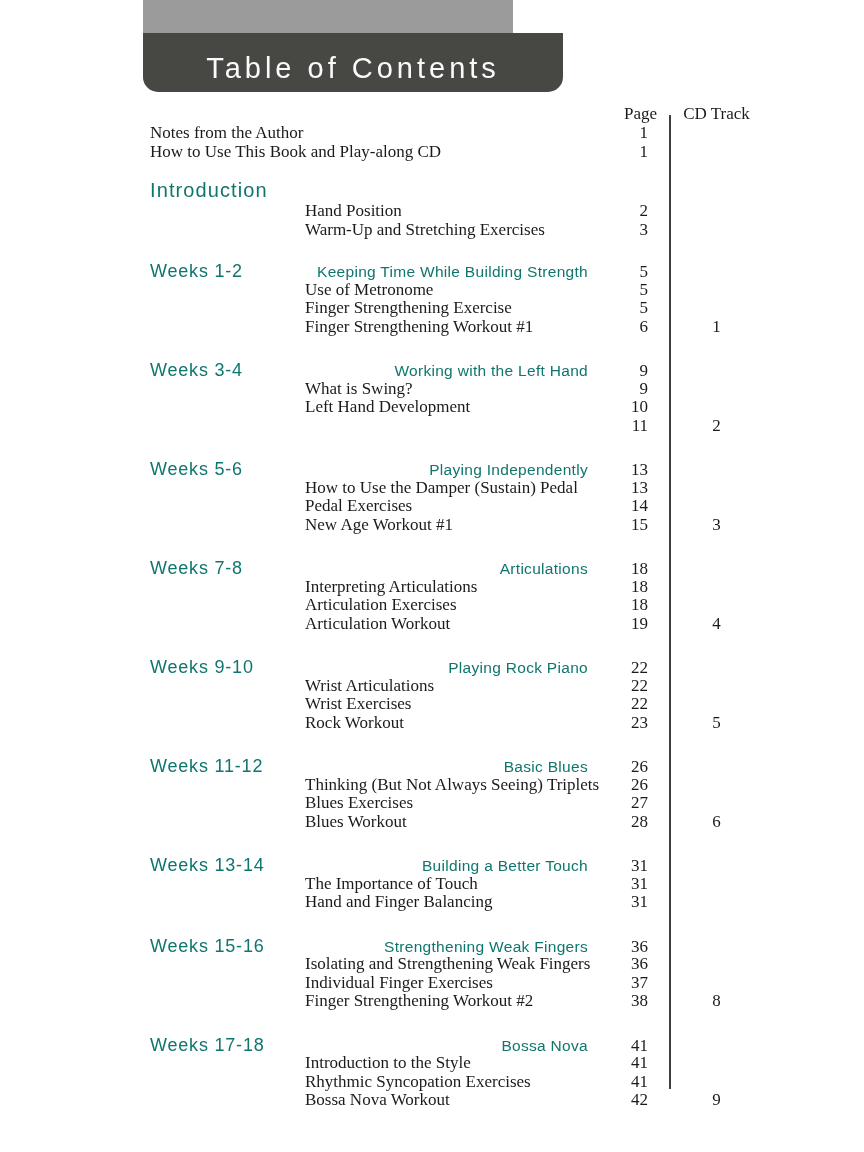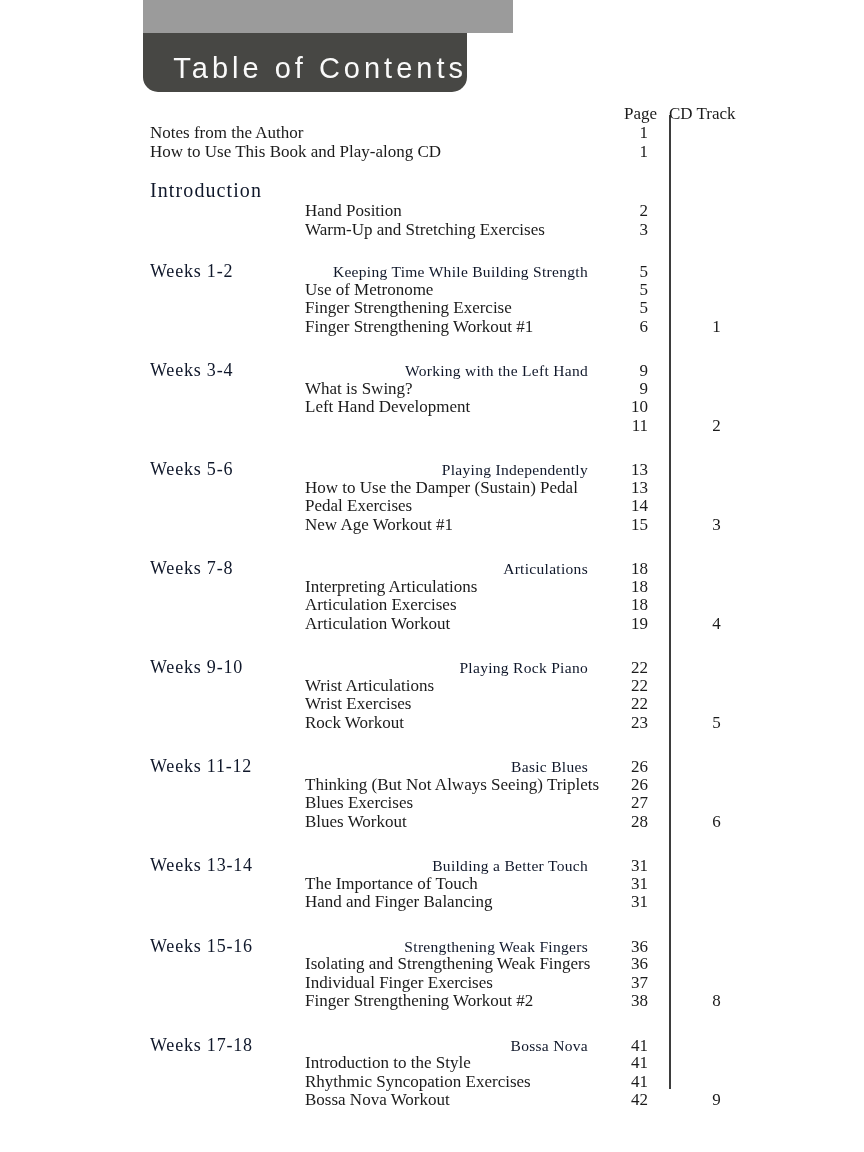--- a/index.html
+++ b/index.html
@@ -13,24 +13,24 @@
   }
   .page { position: absolute; inset: 0; width: 864px; height: 1152px; background: #fff; }
 
   
   .banner { position: absolute; left: 143px; top: 0; }
   .banner-top {
     width: 370px; height: 33px;
     background: var(--banner-light, #9b9b9b);
   }
   .banner-main {
-    width: 324px; height: 59px;
+    width: 420px; height: 59px;
     background: var(--banner-dark, #474744);
     border-radius: 0 0 15px 15px;
-    display: flex; align-items: flex-end; justify-content: flex-end;
+    display: flex; align-items: flex-end; justify-content: center;
     padding-bottom: 7px; box-sizing: border-box;
   }
   .banner-title {
     font-family: "Liberation Sans", sans-serif;
     font-size: 29px; letter-spacing: 4px;
     color: #fafafa; white-space: nowrap;
   }
 
   
   .divider {
@@ -44,33 +44,33 @@
   .row, .colhead {
     display: grid;
     grid-template-columns: 155px 283px 60px 21px 95px;
     height: 18.5px; line-height: 18.5px;
     align-items: baseline;
   }
   .colhead { height: 20px; line-height: 20px; }
   .hrow { height: 23px; line-height: 23px; }
 
   .serif { font-family: "Liberation Serif", serif; font-size: 17px; color: var(--text, #1b1b1b); }
-  .sans  { font-family: Liberation Serif, serif; color: #0f172a; }
+  .sans  { font-family: Liberation Sans, sans-serif; color: #0f766e; }
 
   .cell { white-space: nowrap; overflow: visible; }
   .cell.sec   { grid-column: 1; font-size: 18px; letter-spacing: 0.8px; }
   .cell.item  { grid-column: 2; }
   .cell.item.sans { font-size: 15.5px; letter-spacing: 0.3px; text-align: right; }
   .cell.pg    { grid-column: 3; text-align: right; }
   .cell.cd    { grid-column: 5; text-align: center; }
   .cell.front { grid-column: 1 / 3; }
   .cell.headspan { grid-column: 1 / 4; font-size: 20px; letter-spacing: 1.1px; }
 
   .page-h { grid-column: 3; text-align: right; margin-right: -9px; }
-  .cd-h   { grid-column: 5; text-align: left; }
+  .cd-h   { grid-column: 5; text-align: center; }
 
   .fmblock { }
   .block   { margin-top: 25px; }
   .block.own { margin-top: 18px; }
   .block.firstweek { margin-top: 23px; }
 </style>
 </head>
 <body>
 
 <div class="page">

